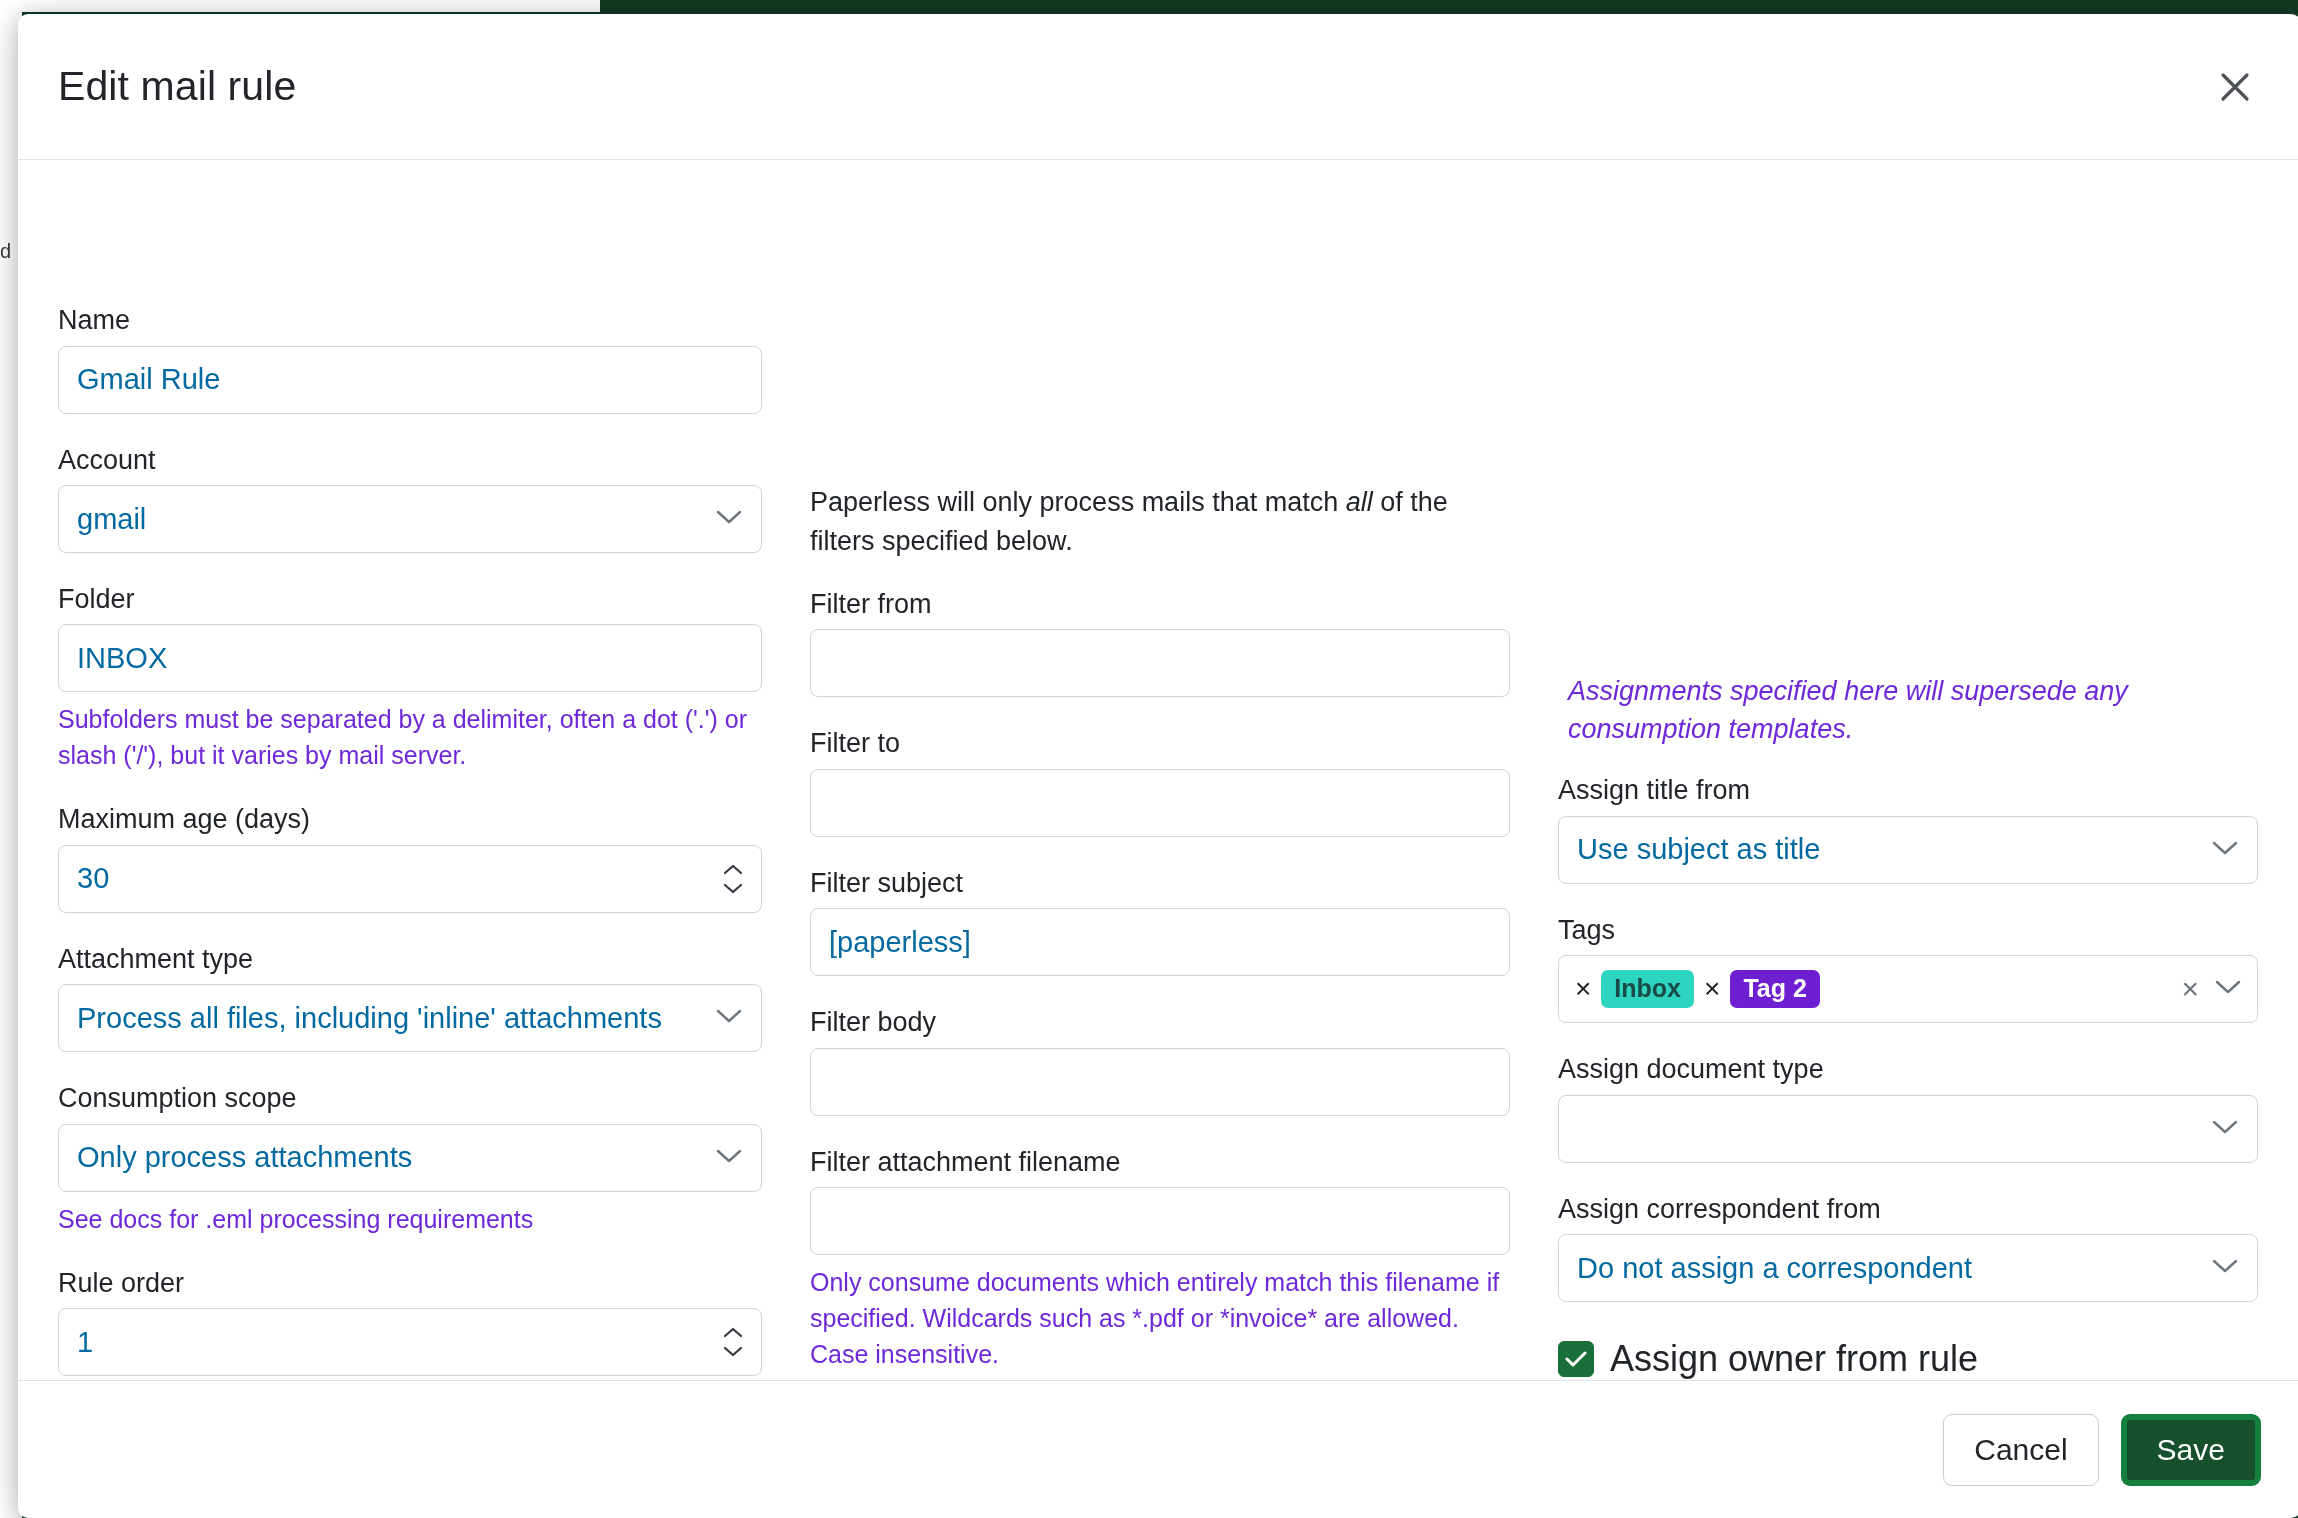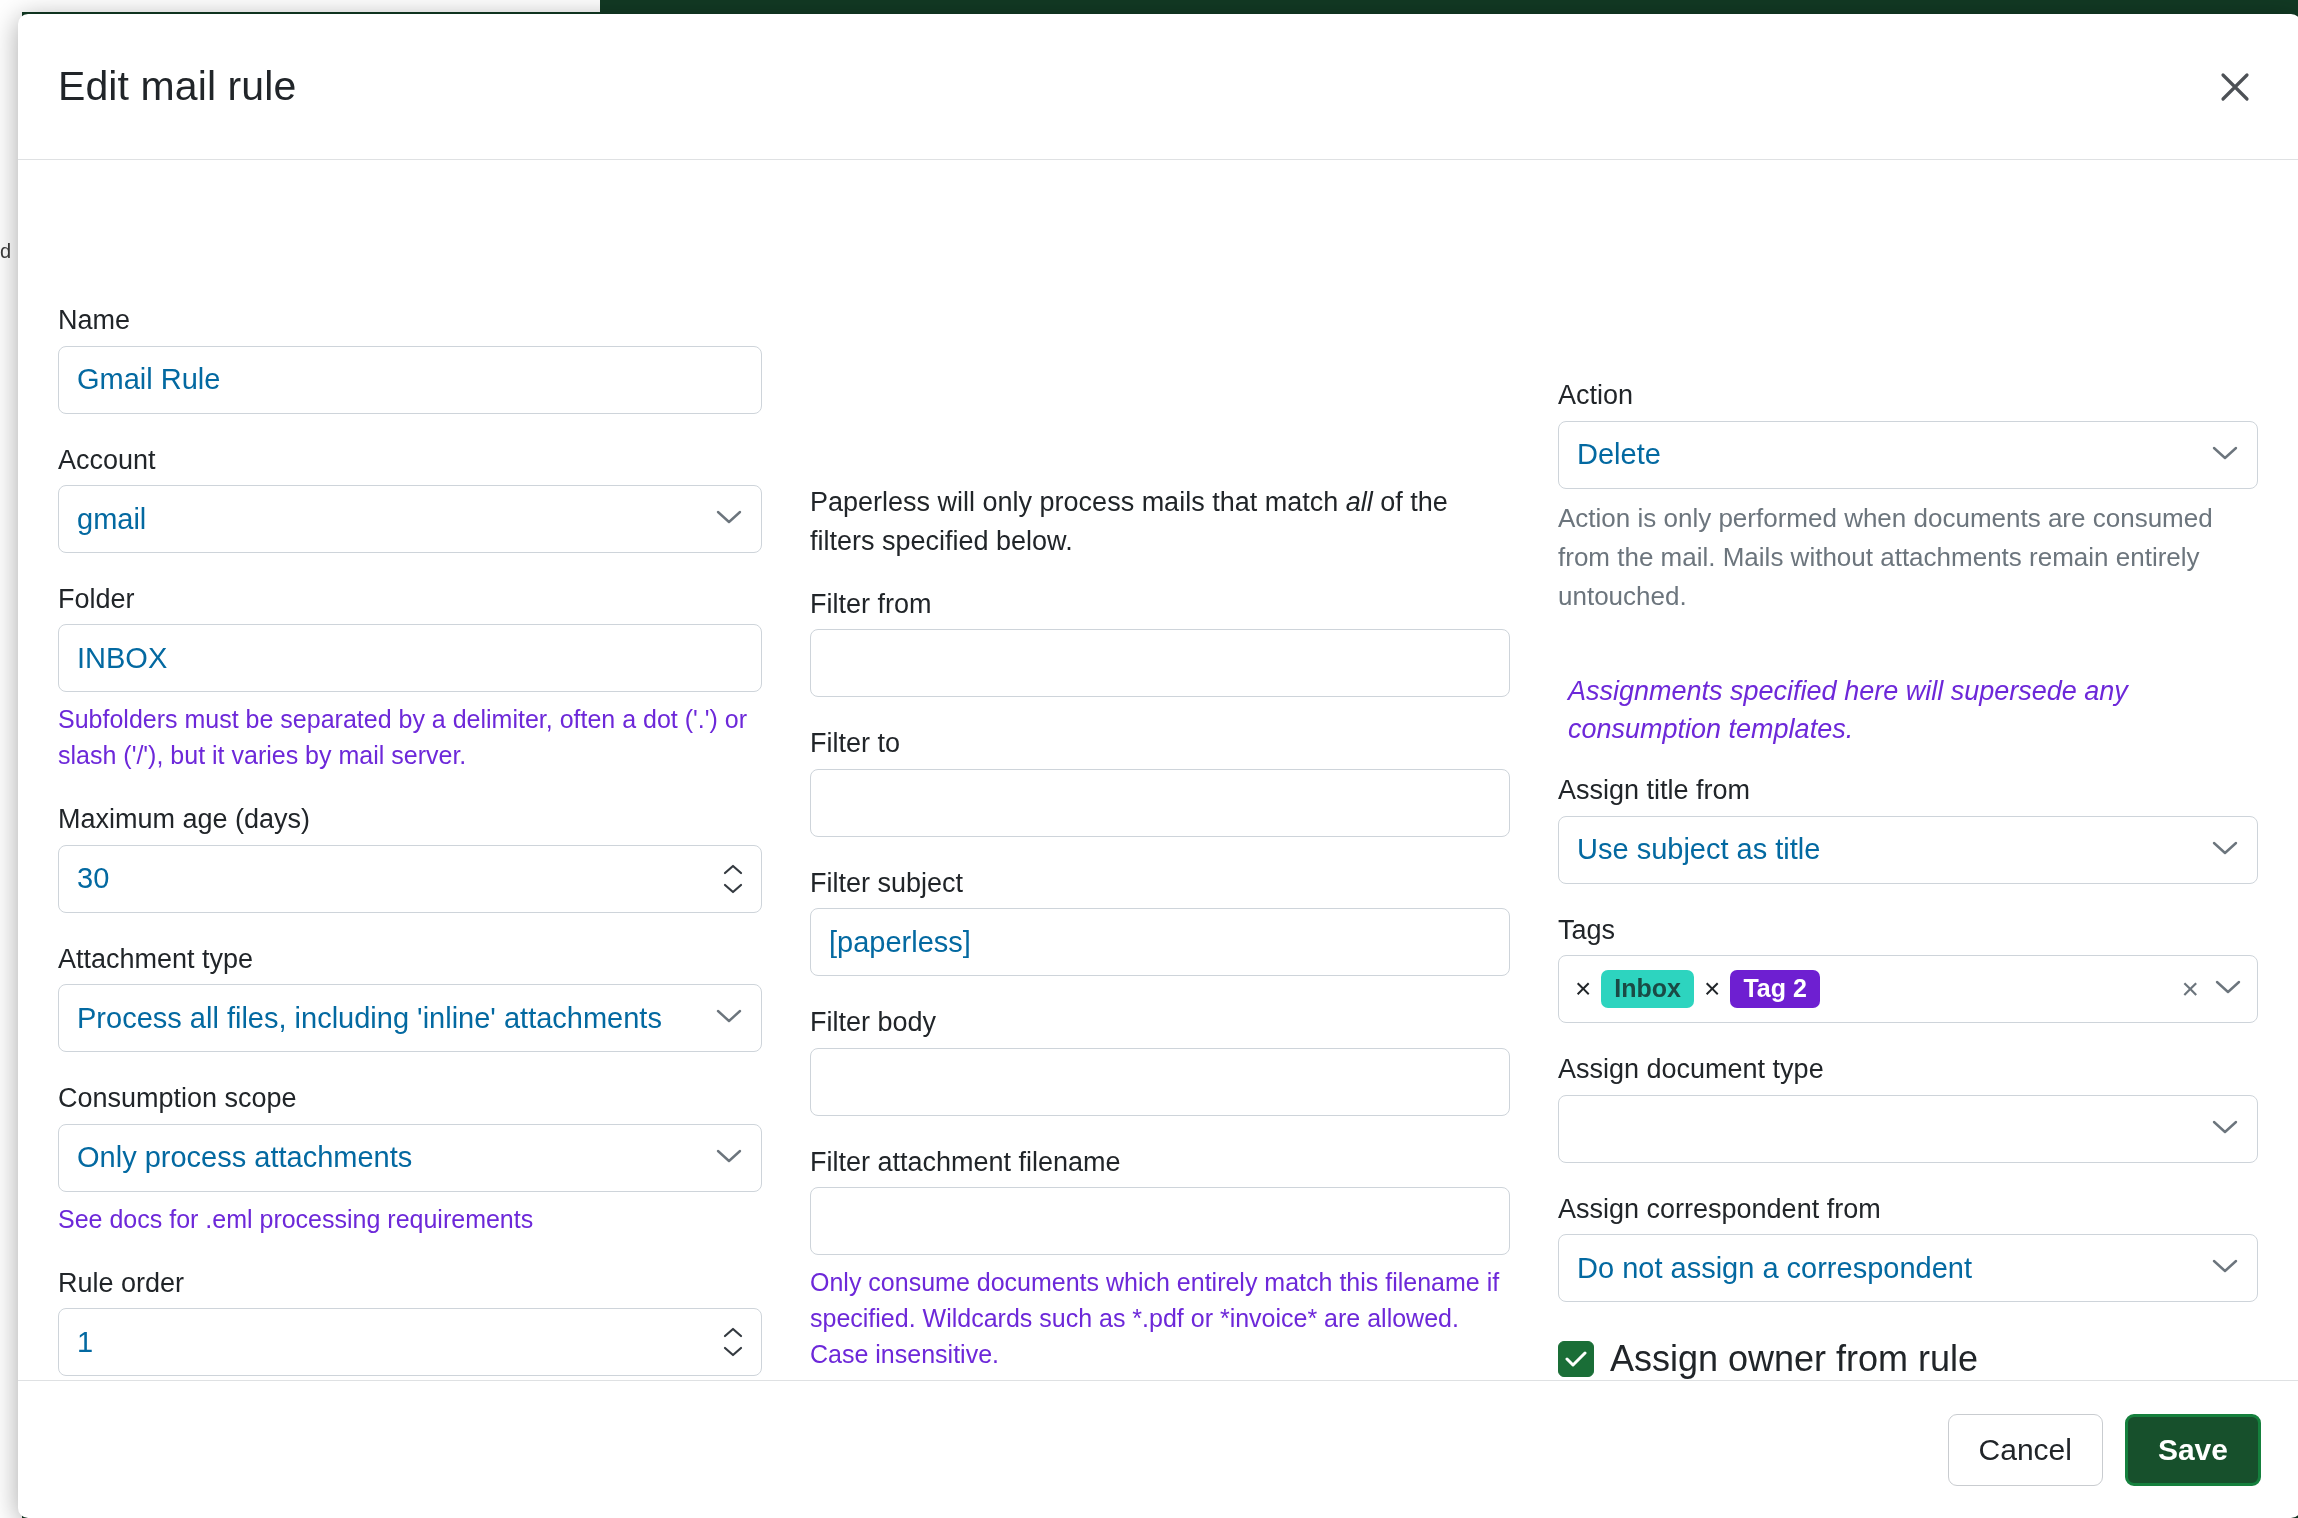--- a/index.html
+++ b/index.html
@@ -268,22 +268,21 @@
     cursor: pointer;
   }
   .btn-cancel {
     background: #ffffff;
     color: #212529;
     border: 1px solid #c9ccd0;
   }
   .btn-save {
     background: #17502c;
     color: #ffffff;
-    border: 3px solid #15803d;
-    font-weight: bold;
+    border: 6px solid #15803d;
   }
 </style>
 </head>
 <body>
 
 <div class="backdrop">
   <div class="strip-left"></div>
   <div class="strip-top"></div>
   <div class="hidden-text">d</div>
 </div>
@@ -432,32 +431,20 @@
       <div class="field">
         <span class="lbl">Filter attachment filename</span>
         <div class="input"></div>
         <div class="help">Only consume documents which entirely match this filename if specified. Wildcards such as *.pdf or *invoice* are allowed. Case insensitive.</div>
       </div>
 
     </div>
 
     <div class="col col-3">
 
-      <div class="field">
-        <span class="lbl">Action</span>
-        <div class="select">
-          <div class="input">Delete</div>
-          <span class="caret">
-            <svg width="26" height="16" viewBox="0 0 26 16">
-                <path d="M2 3 L13 13 L24 3" stroke="#6c757d" stroke-width="2.4" fill="none" stroke-linecap="round" stroke-linejoin="round"></path>
-              </svg>
-          </span>
-        </div>
-        <div class="action-help">Action is only performed when documents are consumed from the mail. Mails without attachments remain entirely untouched.</div>
-      </div>
 
       <div style="height:52px"></div>
 
       <div class="note-italic">Assignments specified here will supersede any consumption templates.</div>
 
       <div class="field">
         <span class="lbl">Assign title from</span>
         <div class="select">
           <div class="input">Use subject as title</div>
           <span class="caret">

